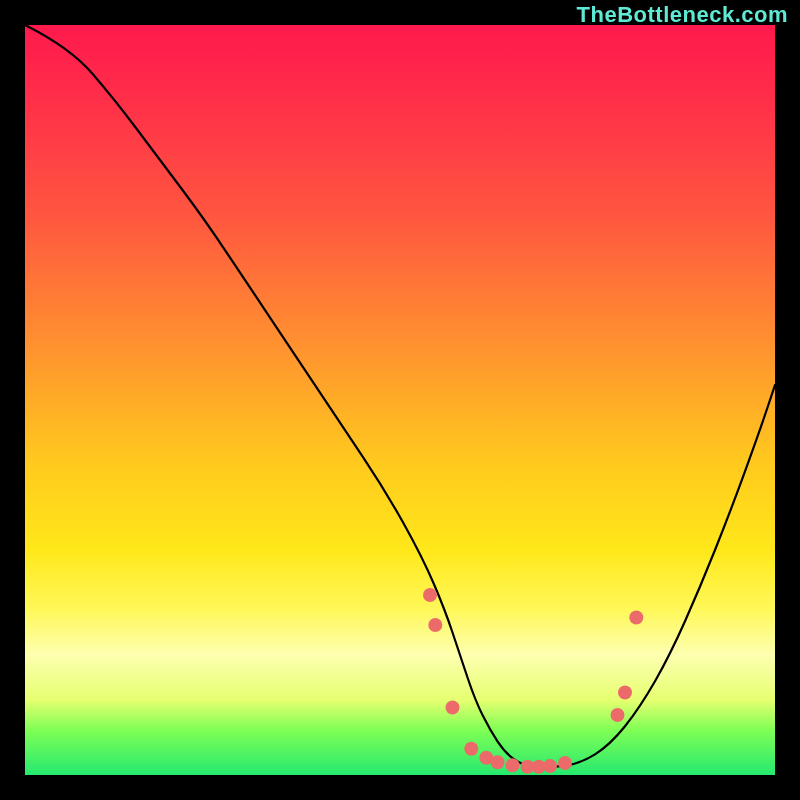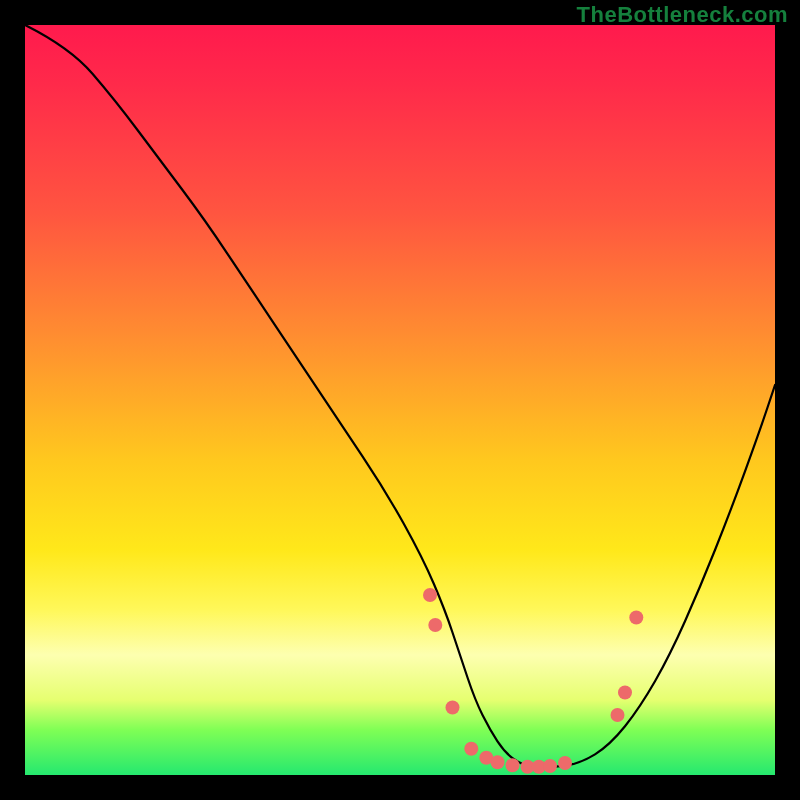--- a/index.html
+++ b/index.html
@@ -14,21 +14,21 @@
     position: relative;
     width: 800px;
     height: 800px;
     background: #000;
     box-sizing: border-box;
   }
   .watermark {
     position: absolute;
     top: 2px;
     right: 12px;
-    color: #15803d;
+    color: #5eead4;
     font-size: 22px;
     font-weight: 600;
     letter-spacing: 0.5px;
     user-select: none;
   }
   .plot-area {
     position: absolute;
     left: 25px;
     top: 25px;
     width: 750px;

